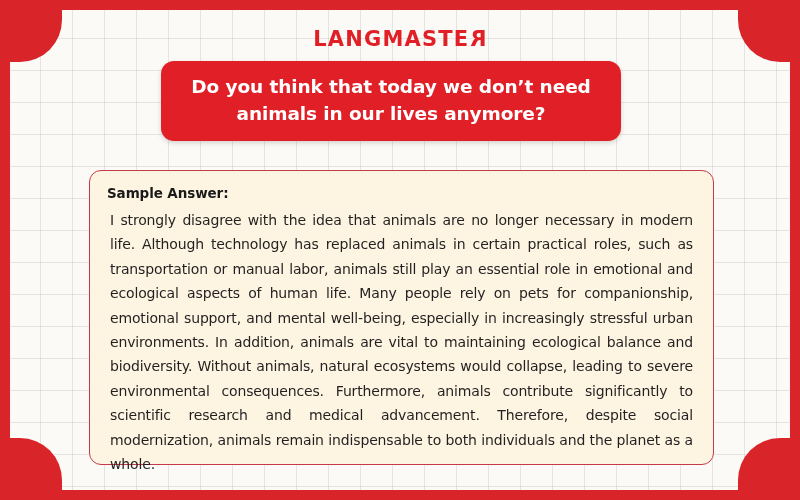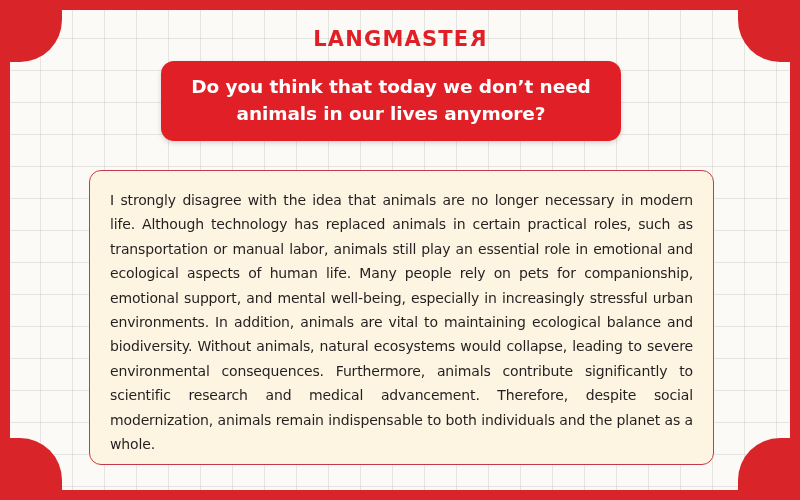--- a/index.html
+++ b/index.html
@@ -141,16 +141,17 @@
   <div class="corner bl"></div>
   <div class="corner br"></div>
 
   <div class="logo"><span>LANGMASTE</span><span class="flip">R</span></div>
 
   <div class="banner">
     <div class="banner-text">Do you think that today we don’t need animals in our lives anymore?</div>
   </div>
 
   <div class="answer-card">
+    <div class="answer-heading">Sample Answer:</div>
     <div class="answer-body">I strongly disagree with the idea that animals are no longer necessary in modern life. Although technology has replaced animals in certain practical roles, such as transportation or manual labor, animals still play an essential role in emotional and ecological aspects of human life. Many people rely on pets for companionship, emotional support, and mental well-being, especially in increasingly stressful urban environments. In addition, animals are vital to maintaining ecological balance and biodiversity. Without animals, natural ecosystems would collapse, leading to severe environmental consequences. Furthermore, animals contribute significantly to scientific research and medical advancement. Therefore, despite social modernization, animals remain indispensable to both individuals and the planet as a whole.</div>
   </div>
 
 </div>
 
 </body></html>

